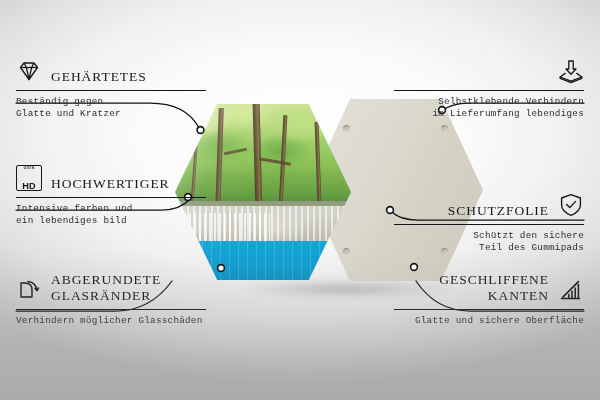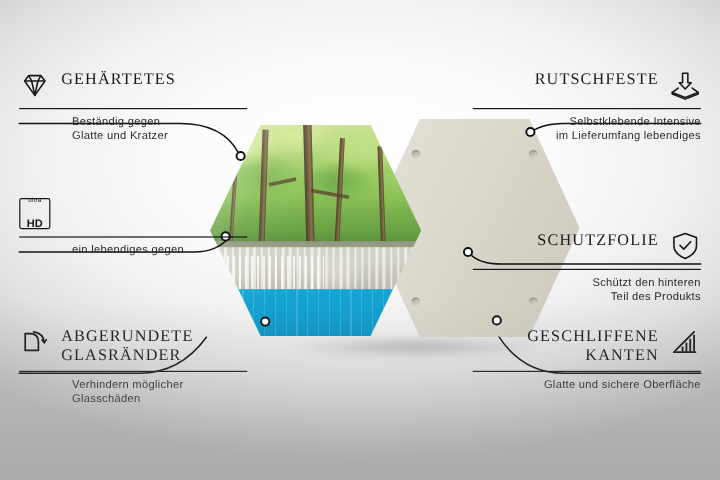--- a/index.html
+++ b/index.html
@@ -100,31 +100,30 @@
     position:absolute;left:196px;top:276px;width:300px;height:26px;
     background:radial-gradient(ellipse 50% 50% at 50% 50%,rgba(120,120,120,.45) 0%,rgba(120,120,120,0) 72%);
     filter:blur(3px);
   }
 
   
   .connectors{position:absolute;left:0;top:0;width:600px;height:400px;pointer-events:none;}
 
   
   .feat{position:absolute;width:190px;}
-  .feat .head{display:flex;align-items:flex-start;gap:9px;}
+  .feat .head{display:flex;align-items:flex-end;gap:9px;}
   .feat .ttl{
     font-size:13.5px;letter-spacing:.95px;line-height:15.5px;
     color:#16181a;font-weight:400;text-transform:uppercase;
     font-family:"Liberation Serif",serif;
   }
   .feat .rule{height:1px;background:#15171a;margin:6px 0 5px;}
   .feat .desc{
     font-size:9.3px;line-height:11.6px;color:#2a2c2f;letter-spacing:.25px;
-    font-family:Liberation Sans, sans-serif;
-    margin-left:44px;
+    font-family:Liberation Mono, monospace;
   }
   .left{left:16px;text-align:left;}
   .left .head{justify-content:flex-start;}
   .right{left:394px;width:190px;text-align:right;}
   .right .head{justify-content:flex-end;}
   .ico{flex:0 0 auto;width:26px;height:26px;display:block;}
 
   .f-tl{top:58px;}  .f-ml{top:165px;} .f-bl{top:272px;}
   .f-tr{top:58px;}  .f-mr{top:192px;} .f-br{top:272px;}
 
@@ -209,25 +208,27 @@
     </div>
   </div>
 
   <div class="feat left f-ml">
     <div class="head">
       <div class="ico ico-hd">
         <span class="u">ultra</span>
         <span class="d">HD</span>
       </div>
       <div class="ttl">
-      </div>
-    </div>
-    <div class="rule"></div>
-    <div class="desc">
-      <div>ein lebendiges gegen</div>
+        <div>HOCHWERTIGER</div>
+      </div>
+    </div>
+    <div class="rule"></div>
+    <div class="desc">
+      <div>Intensive farben und</div>
+      <div>ein lebendiges bild</div>
     </div>
   </div>
 
   <div class="feat left f-bl">
     <div class="head">
       <svg class="ico" viewBox="0 0 26 26">
         <g fill="none" stroke="#15171a" stroke-width="1.4" stroke-linecap="round" stroke-linejoin="round">
           <path d="M5,6 L5,20 L16,20 L16,13 Q16,6 9,6 Z"></path>
           <path d="M12,4.5 Q20,5.5 21,13.5"></path>
           <path d="M21,13.5 L19,11.2 M21,13.5 L22.6,11"></path>
@@ -240,53 +241,52 @@
     </div>
     <div class="rule"></div>
     <div class="desc">
       <div>Verhindern möglicher Glasschäden</div>
     </div>
   </div>
 
   <div class="feat right f-tr">
     <div class="head">
       <div class="ttl">
-        <div>RUTSCHFESTE</div>
       </div>
       <svg class="ico" viewBox="0 0 26 26">
         <g fill="none" stroke="#15171a" stroke-width="1.3" stroke-linejoin="round" stroke-linecap="round">
           <path d="M10.8,3 L15.2,3 L15.2,11 L18,11 L13,16.2 L8,11 L10.8,11 Z"></path>
           <path d="M7.2,15.4 L2.2,19 L13,23.2 L23.8,19 L18.8,15.4"></path>
           <path d="M2.2,19 L2.2,20.4 L13,24.6 L23.8,20.4 L23.8,19"></path>
         </g>
       </svg>
     </div>
     <div class="rule"></div>
     <div class="desc">
-      <div>Selbstklebende Intensive</div>
+      <div>Selbstklebende Verhindern</div>
       <div>im Lieferumfang lebendiges</div>
     </div>
   </div>
 
   <div class="feat right f-mr">
     <div class="head">
       <div class="ttl">
         <div>SCHUTZFOLIE</div>
       </div>
       <svg class="ico" viewBox="0 0 26 26">
         <g fill="none" stroke="#15171a" stroke-width="1.35" stroke-linejoin="round" stroke-linecap="round">
           <path d="M13,2.6 L22.4,6 L22.4,13 Q22.4,19.4 13,23.4 Q3.6,19.4 3.6,13 L3.6,6 Z"></path>
           <path d="M8.6,12.4 L11.8,15.6 L17.6,9.4"></path>
         </g>
       </svg>
     </div>
     <div class="rule"></div>
     <div class="desc">
-      <div>Schützt den hinteren</div>
-      <div>Teil des Produkts</div>
+      <div>Schützt den sichere</div>
+      <div>Teil des Gummipads</div>
     </div>
   </div>
 
   <div class="feat right f-br">
     <div class="head">
       <div class="ttl">
         <div>GESCHLIFFENE</div>
         <div>KANTEN</div>
       </div>
       <svg class="ico" viewBox="0 0 26 26">

